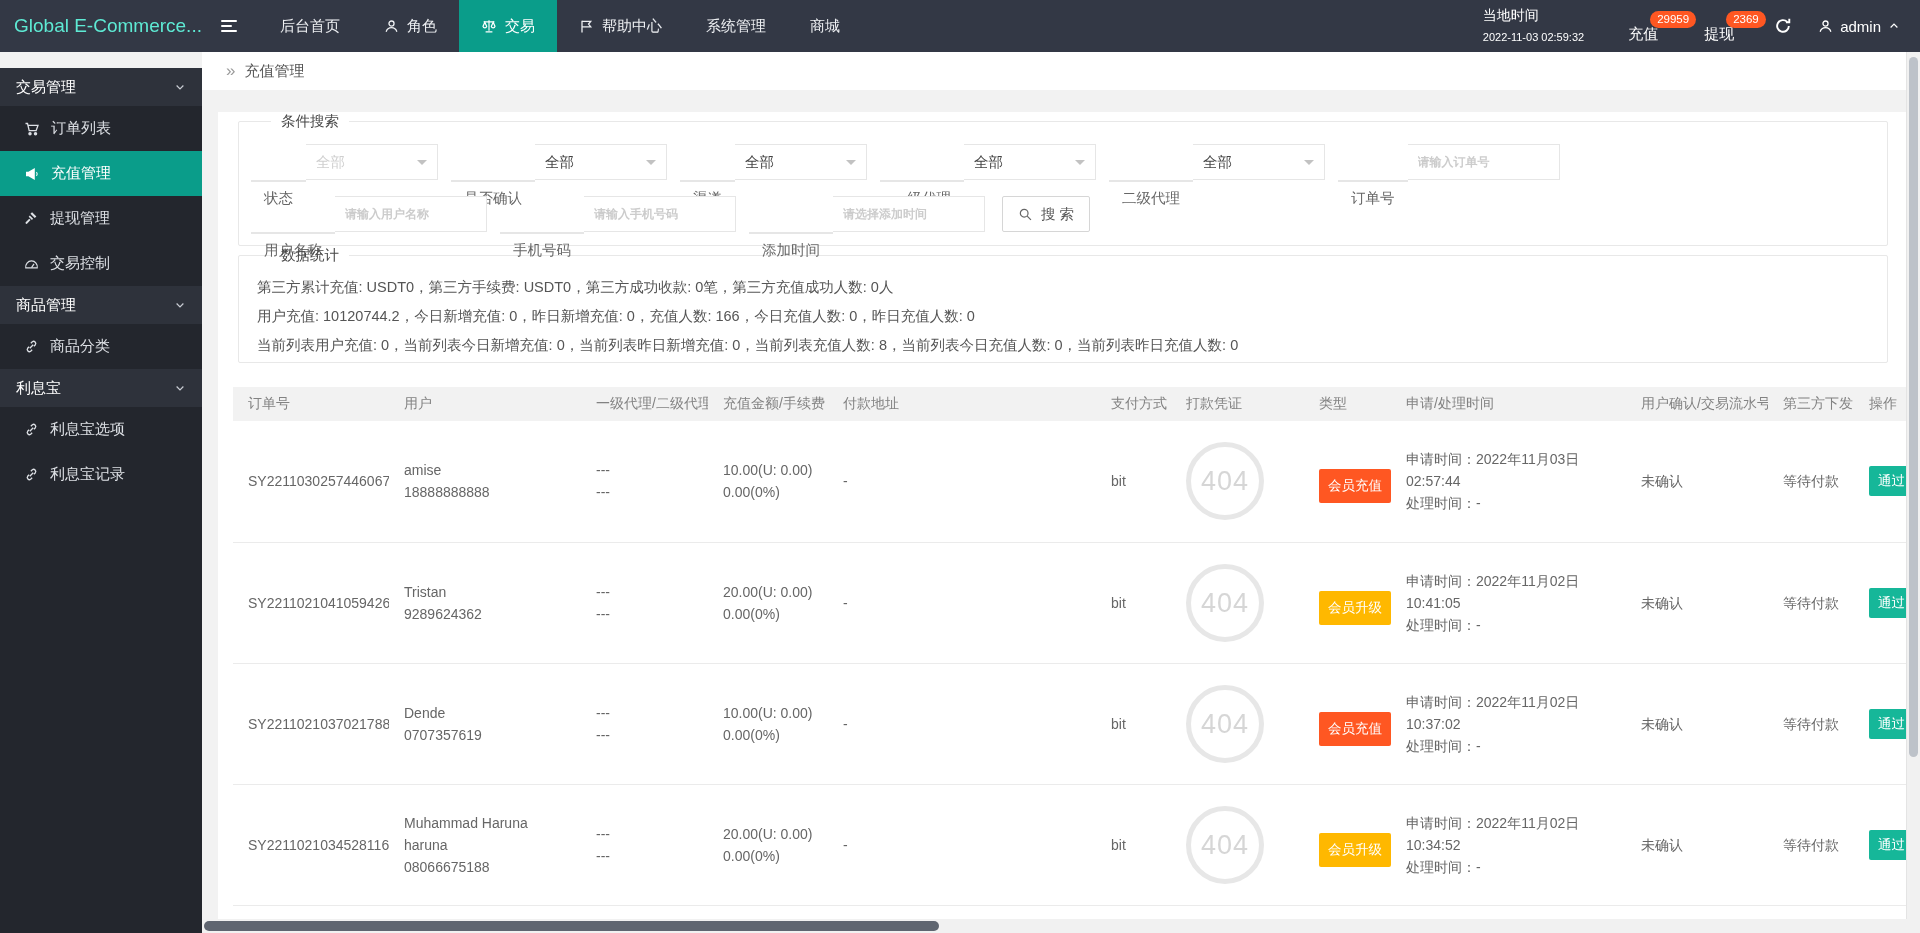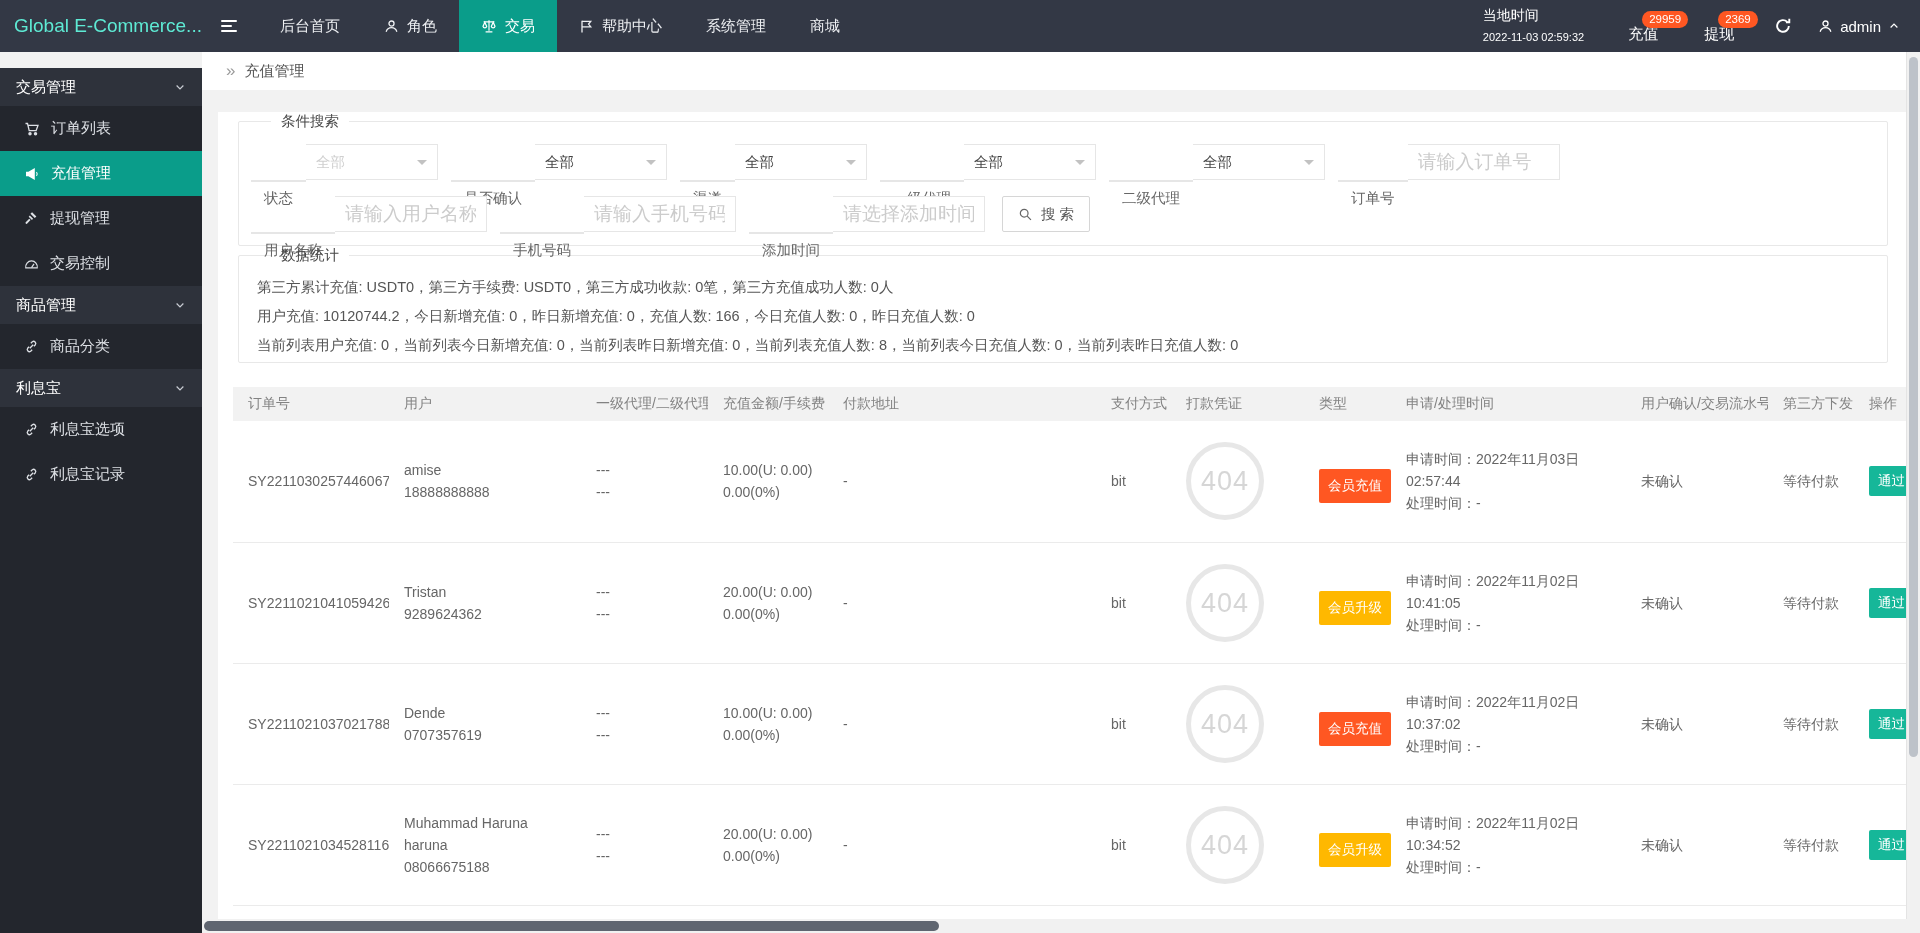--- a/index.html
+++ b/index.html
@@ -13,21 +13,21 @@
   .nav-toggle{width:56px;display:flex;align-items:center;justify-content:center;cursor:pointer;flex:none;}
   .nav-menu{display:flex;}
   .nav-item{padding:0 22px;color:#edeff2;font-size:15px;display:flex;align-items:center;gap:8px;cursor:pointer;white-space:nowrap;}
   .nav-item.active{background:var(--primary);color:#fff;}
   .nicon{display:flex;align-items:center;}
   .nav-right{margin-left:auto;display:flex;align-items:center;padding-right:20px;}
   .nav-time{color:#fff;margin-right:34px;line-height:22px;}
   .nav-time .t1{font-size:14px;}
   .nav-time .t2{font-size:11px;}
   .nav-quick{position:relative;color:#fff;font-size:15px;padding:16px 10px 0 10px;margin-right:26px;line-height:20px;cursor:pointer;}
-  .badge{position:absolute;top:3px;left:24px;background:var(--badge);color:#fff;font-size:11.5px;line-height:17px;padding:0 7px;border-radius:9px;white-space:nowrap;}
+  .badge{position:absolute;top:3px;left:32px;background:var(--badge);color:#fff;font-size:11.5px;line-height:17px;padding:0 7px;border-radius:9px;white-space:nowrap;}
   .nav-refresh{color:#fff;margin:0 26px 0 4px;display:flex;align-items:center;cursor:pointer;}
   .nav-user{color:#fff;font-size:15px;display:flex;gap:7px;align-items:center;cursor:pointer;}
 
   
   .sidebar{position:absolute;top:68px;left:0;width:202px;height:881px;background:#23262d;z-index:20;text-align:right;}
   .side-group{height:38px;padding:0 16px;color:#fff;font-size:15px;background:#2e323b;display:flex;justify-content:space-between;align-items:center;cursor:pointer;}
   .side-group .chev{color:#c9cdd4;display:flex;align-items:center;}
   .side-item{height:45px;display:flex;align-items:center;gap:11px;padding-left:24px;color:#dde0e5;font-size:15px;cursor:pointer;}
   .side-item.active{background:var(--primary);color:#fff;}
 
@@ -40,21 +40,21 @@
   fieldset.f{border:1px solid #e8e8e8;border-radius:2px;margin:0 20px;padding:8px 12px 2px 12px;}
   fieldset.f legend{font-size:14.5px;color:#474747;padding:0 10px;margin-left:20px;}
   .f1{margin-top:26px;}
   .f2{margin-top:14px;padding-bottom:12px;}
   .srow{display:flex;align-items:center;flex-wrap:nowrap;}
   .sg{display:inline-flex;height:36px;margin:5px 13px 11px 0;font-size:14.5px;flex:none;}
   .sg-label{background:#fafafa;border:1px solid #e6e6e6;padding:0 12px;line-height:34px;color:#666;white-space:nowrap;margin-top:36px;}
   .sg-select{position:relative;border:1px solid #e6e6e6;border-left:none;background:#fff;width:132px;line-height:34px;padding:0 10px;color:#444;cursor:pointer;}
   .sg-select.muted{color:#cfcfcf;}
   .sg-select .caret{position:absolute;right:10px;top:15px;width:0;height:0;border:5px solid transparent;border-top-color:#c2c2c2;}
-  .sg-input{border:1px solid #e6e6e6;border-left:none;width:152px;padding:0 10px;font-size:19px;color:#444;outline:none;font-family:inherit;}
+  .sg-input{border:1px solid #e6e6e6;border-left:none;width:152px;padding:0 10px;font-size:12px;color:#444;outline:none;font-family:inherit;font-weight:bold;}
   .sg-input::placeholder{color:#ccc;}
   .search-btn{height:36px;border:1px solid #d6d6d6;background:#fff;border-radius:2px;padding:0 15px;font-size:14.5px;color:#555;display:inline-flex;align-items:center;gap:8px;margin:5px 0 11px 4px;cursor:pointer;font-family:inherit;flex:none;}
   .stats-line{font-size:14.5px;color:#555;line-height:25px;padding:2px 6px;}
 
   
   table.tbl{margin:24px 0 0 15px;border-collapse:collapse;table-layout:fixed;width:1711px;}
   .tbl th{background:#f2f2f2;color:#828282;font-weight:400;font-size:14px;height:34px;padding:0 15px;text-align:left;white-space:nowrap;overflow:hidden;}
   .tbl td{height:121px;padding:0 15px;font-size:14px;color:#666;border-bottom:1px solid #ebebeb;line-height:22px;vertical-align:middle;overflow:hidden;}
   .img404{width:78px;height:78px;border-radius:50%;border:5px solid #e7e7e7;color:#d6d6d6;display:flex;align-items:center;justify-content:center;font-size:27px;letter-spacing:1px;}
   .type-badge{display:inline-block;padding:6px 9px;border-radius:2px;color:#fff;font-size:13.5px;white-space:nowrap;margin-top:10px;}

